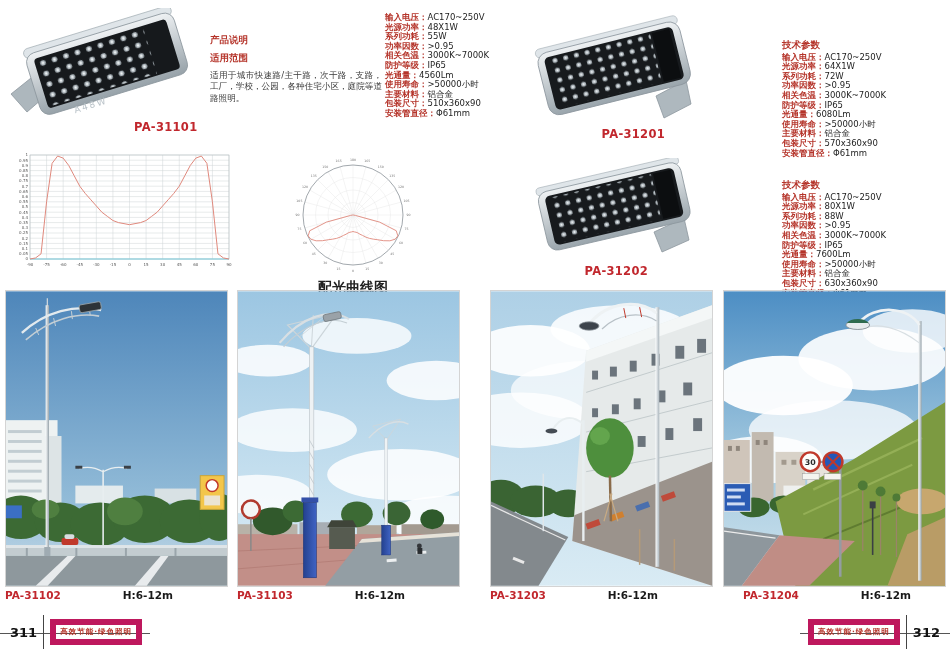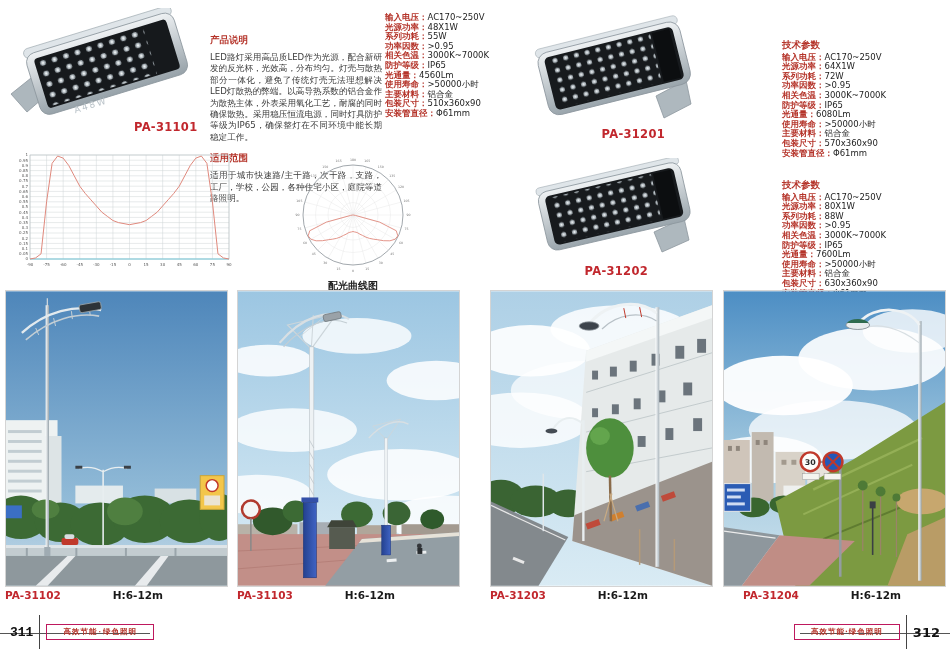--- a/index.html
+++ b/index.html
@@ -15,29 +15,29 @@
   .specs{width:165px;font-size:8.5px;line-height:9.6px;}
   .spec-row{white-space:nowrap;}
   .spec-label{color:#b5342a;font-weight:bold;font-family:Liberation Serif, serif;}
   .spec-value{color:#1d1d1d;}
   .specs .red-heading{margin:0 0 3px 0;}
   
   .photo{position:absolute;top:290px;width:223px;height:297px;border:1px solid #d4d4d4;box-sizing:border-box;overflow:hidden;}
   .photo svg{display:block;}
   .photo-label{position:absolute;top:589px;font-size:10.5px;white-space:nowrap;}
   .photo-label .model{color:#c1272d;font-weight:bold;}
-  .photo-label .ht{color:#1a1a1a;margin-left:4px;font-weight:bold;padding-left:48px;}
+  .photo-label .ht{color:#1a1a1a;margin-left:14px;font-weight:bold;padding-left:48px;}
   
-  .chart-caption{position:absolute;left:283px;top:279px;width:140px;text-align:center;font-size:10px;font-weight:bold;color:#222;}
+  .chart-caption{position:absolute;left:283px;top:279px;width:140px;text-align:center;font-size:14px;font-weight:bold;color:#222;}
   
-  .footer-left{position:absolute;left:10px;top:615px;display:flex;align-items:center;gap:6px;font-family:Liberation Mono, monospace;}
+  .footer-left{position:absolute;left:10px;top:615px;display:flex;align-items:center;gap:6px;}
   .footer-right{position:absolute;right:10px;top:615px;display:flex;align-items:center;gap:6px;}
   .page-num{font-size:13px;font-weight:bold;color:#111;}
   .vline{width:1px;height:34px;background:#444;}
-  .slogan-box{border:1px solid #be185d;color:#b5342a;font-size:7.5px;font-weight:bold;padding:2px 16px;letter-spacing:1px;white-space:nowrap;}
+  .slogan-box{border:6px solid #be185d;color:#b5342a;font-size:7.5px;font-weight:bold;padding:2px 4px;letter-spacing:1px;white-space:nowrap;}
   .hrule-left{position:absolute;left:0;top:633px;width:150px;border-top:1px solid #555;}
   .hrule-right{position:absolute;right:0;top:633px;width:150px;border-top:1px solid #555;}
 </style>
 </head>
 <body>
 
 <div class="page">
 
   <div class="abs" style="left:5px;top:8px;">
     <svg width="190" height="110" viewBox="0 0 190 110">
@@ -58,21 +58,20 @@
         <rect x="34" y="32" width="138" height="52" rx="4" fill="#16191c"></rect>
         <rect x="38" y="34" width="110" height="48" fill="url(#leds1)"></rect>
         <text x="58" y="96" font-size="9" fill="#b9c2c8" letter-spacing="2">A48W</text>
       </g>
     </svg>
   </div>
   <div class="abs model-label" style="left:108px;top:120px;margin-left:26px;">PA-31101</div>
 
   <div class="abs" style="left:210px;top:12px;width:172px;margin-top:22px;">
     <div class="red-heading">产品说明</div>
-    <p class="desc-body">LED路灯采用高品质LED作为光源，配合新研发的反光杯，光效高，分布均匀。灯壳与散热部分一体化，避免了传统灯壳无法理想解决LED灯散热的弊端。以高导热系数的铝合金作为散热主体，外表采用氧化工艺，耐腐的同时确保散热。采用稳压恒流电源，同时灯具防护等级为IP65，确保整灯在不同环境中能长期稳定工作。</p>
     <div class="red-heading">适用范围</div>
     <p class="desc-body">适用于城市快速路/主干路，次干路，支路，工厂，学校，公园，各种住宅小区，庭院等道路照明。</p>
   </div>
 
   <div class="abs specs" style="left:385px;top:13px;">
     <div>
         <div class="spec-row"><span class="spec-label">输入电压：</span><span class="spec-value">AC170~250V</span></div>
         <div class="spec-row"><span class="spec-label">光源功率：</span><span class="spec-value">48X1W</span></div>
         <div class="spec-row"><span class="spec-label">系列功耗：</span><span class="spec-value">55W</span></div>
         <div class="spec-row"><span class="spec-label">功率因数：</span><span class="spec-value">&gt;0.95</span></div>

